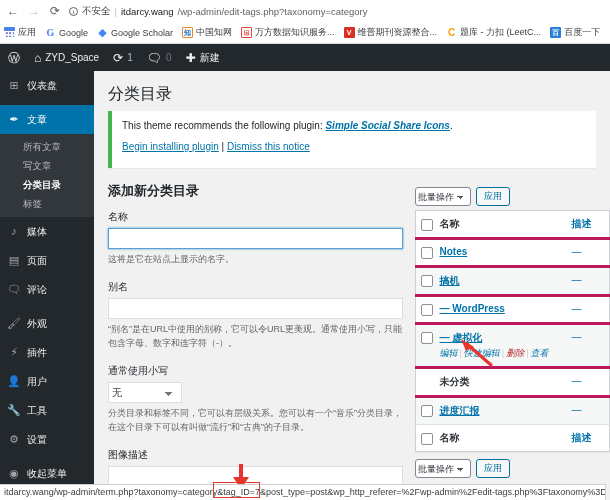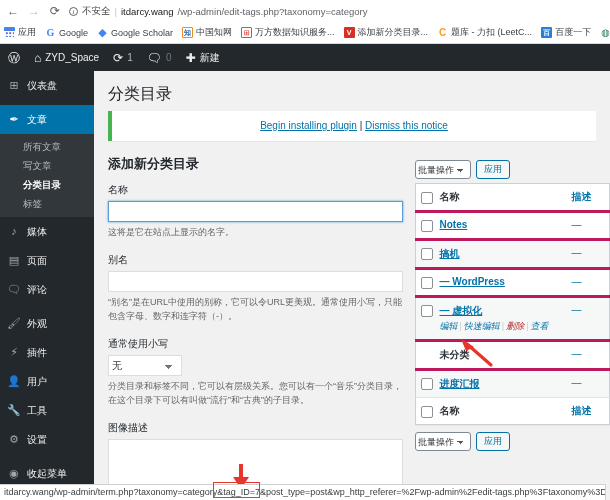--- a/index.html
+++ b/index.html
@@ -131,21 +131,21 @@
     padding: 5px 0 6px 0; font-family: "Liberation Sans", sans-serif;
   }
 
   .notice {
     background: #fff; border-left: 4px solid #46b450;
     box-shadow: 0 1px 1px rgba(0,0,0,.04);
     padding: 7px 10px; margin: 0 14px 12px 0; font-size: 10px;
     color: #23282d; line-height: 1.6;
   }
   .notice p { margin: 0 0 5px 0; }
-  .notice p:last-child { margin-bottom: 0; text-align: center; }
+  .notice p:last-child { margin-bottom: 6px; }
   .notice a { color: #0073aa; text-decoration: underline; }
   .notice a.em { font-style: italic; font-weight: bold; }
 
   #col-container { display: flex; gap: 12px; }
 
   
   #col-left { width: 295px; flex: none; }
   .form-wrap { padding-right: 0; }
   #form-heading {
     font-size: 13px; font-weight: bold; color: #23282d;
@@ -304,21 +304,21 @@
       <div class="bm">
         <span class="bm-ico ico-cnki">知</span>
         <span class="bm-label">中国知网</span>
       </div>
       <div class="bm">
         <span class="bm-ico ico-wanfang">⊞</span>
         <span class="bm-label">万方数据知识服务...</span>
       </div>
       <div class="bm">
         <span class="bm-ico ico-vip">V</span>
-        <span class="bm-label">添加新分类目录...</span>
+        <span class="bm-label">维普期刊资源整合...</span>
       </div>
       <div class="bm">
         <span class="bm-ico ico-leet">C</span>
         <span class="bm-label">题库 - 力扣 (LeetC...</span>
       </div>
       <div class="bm">
         <span class="bm-ico ico-baidu">百</span>
         <span class="bm-label">百度一下</span>
       </div>
       <div class="bm">
@@ -415,20 +415,23 @@
         <span class="m-ico">◉</span>
         <span>收起菜单</span>
       </div>
     </div>
 
     <div id="wpcontent">
 
       <h1 id="page-title">分类目录</h1>
 
       <div class="notice">
+        <p>
+          <span>This theme recommends the following plugin: </span><a class="em" href="#">Simple Social Share Icons</a><span>.</span>
+        </p>
         <p>
           <a href="#">Begin installing plugin</a>
           <span>|</span>
           <a href="#">Dismiss this notice</a>
         </p>
       </div>
 
       <div id="col-container">
 
         <div id="col-left">

